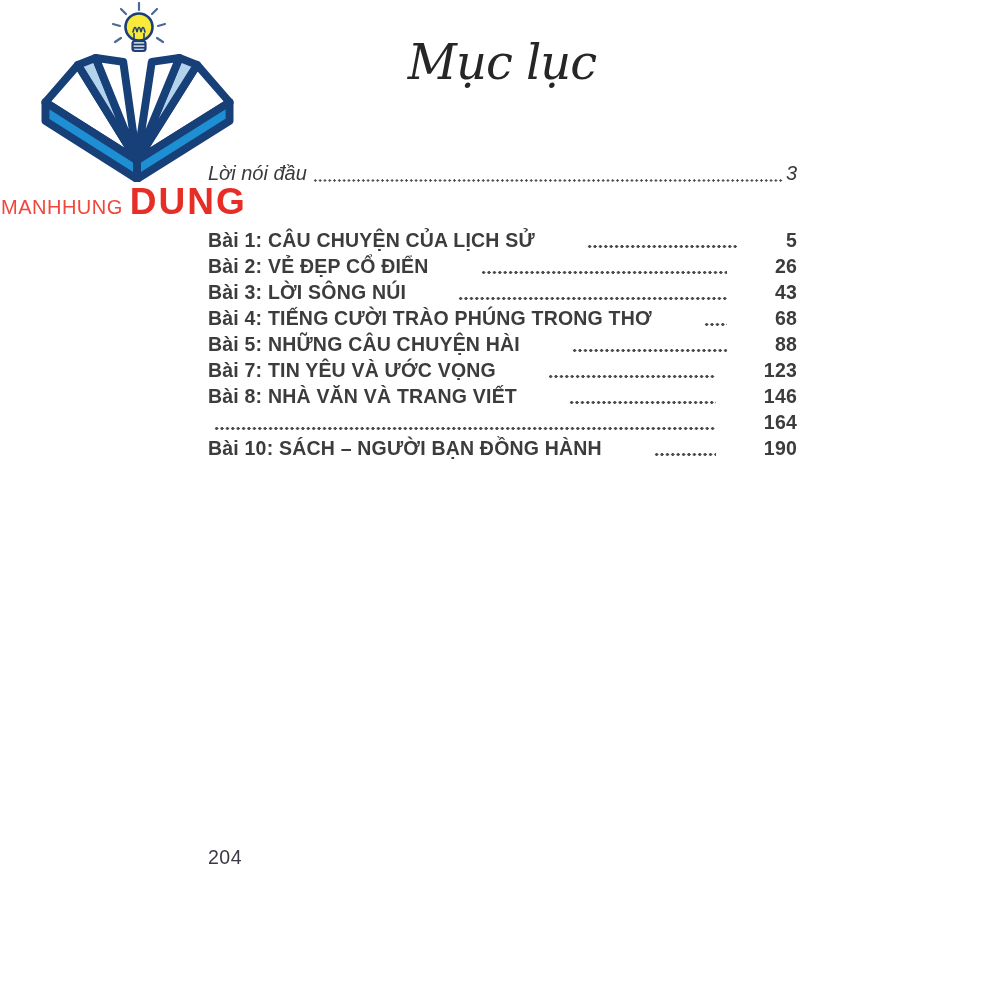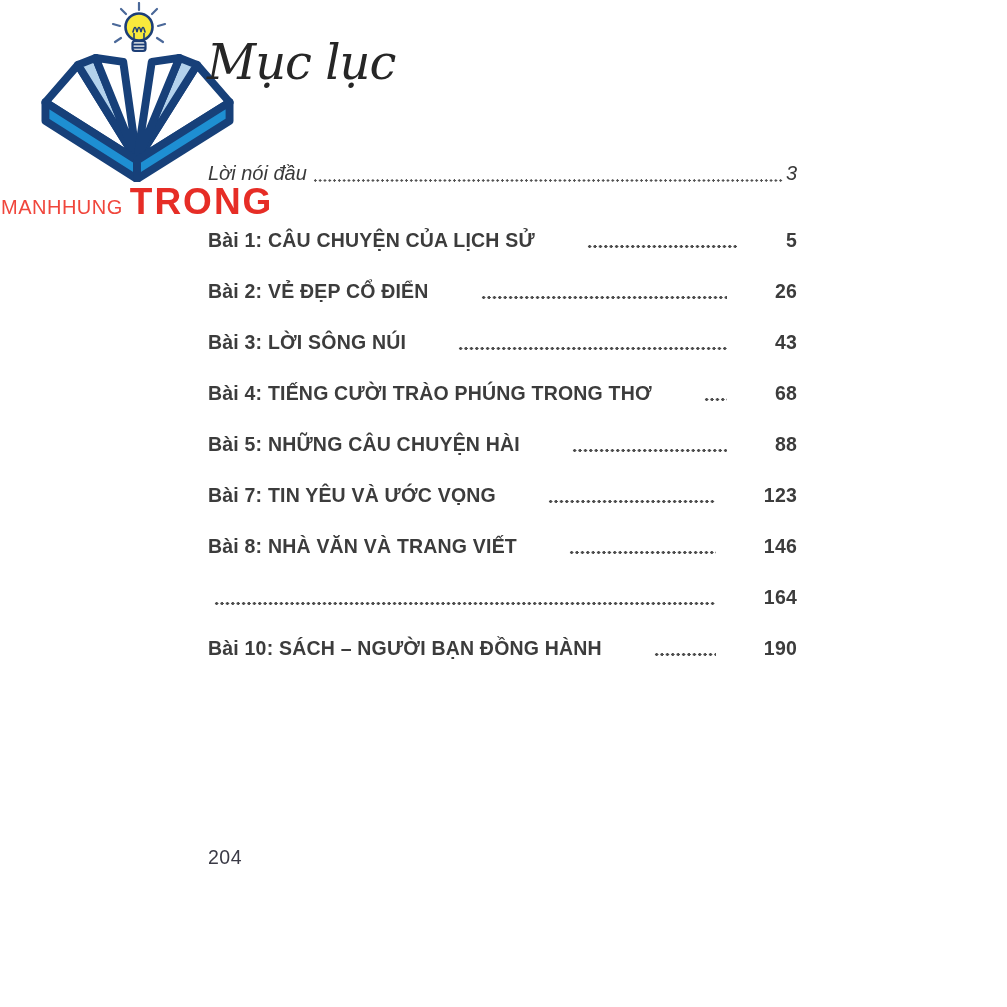--- a/index.html
+++ b/index.html
@@ -23,21 +23,21 @@
   .logo-text .part1 {
     font-size: 20px; font-weight: 400; letter-spacing: 0.5px; color: #f0463c;
   }
   .logo-text .part2 {
     font-size: 37px; font-weight: 700; letter-spacing: 2px; color: #e62d26; margin-left: 7px;
   }
 
   
   .doc-title {
     position: absolute; left: 207px; top: 34px; width: 590px;
-    text-align: left;
+    text-align: center;
     font-family: "DejaVu Serif", serif;
     font-style: italic; font-weight: 400;
     font-size: 48px; color: #262626;
     letter-spacing: -1px;
   }
 
   
   .toc { position: absolute; left: 208px; top: 160px; width: 589px; }
   .toc-row {
     display: flex; align-items: flex-end;
@@ -56,21 +56,21 @@
     flex: 1 1 auto; align-self: flex-end;
     height: 7px; margin: 0 2px 3px 6px;
     background-image: radial-gradient(circle at 2.6px 3.5px, #4c4c4c 1.45px, rgba(0,0,0,0) 1.65px);
     background-size: 5.4px 7px; background-repeat: repeat-x;
   }
   .preface .leader {
     background-image: radial-gradient(circle at 2.3px 3.5px, #525252 1.15px, rgba(0,0,0,0) 1.35px);
     background-size: 4.8px 7px; margin-bottom: 2px;
   }
   .mt-first { margin-top: 41px; }
-  .mt-next  { margin-top: 25px; }
+  .mt-next  { }
 
   
   .footer-page {
     position: absolute; left: 208px; top: 846px;
     font-size: 19.5px; font-weight: 400; color: #3a3a46; letter-spacing: 0.5px;
   }
 </style>
 </head>
 <body>
 
@@ -109,21 +109,21 @@
           <path d="M102,108 L163,11 L145,4 Z" fill="#b3d2ec"></path>
           <path d="M102,108 L145,4 L117,8 Z" fill="#ffffff"></path>
 
           <path d="M102,127 L9,68 L9,49 L102,108 Z" fill="#1e8fd2"></path>
           <path d="M102,127 L196,68 L196,49 L102,108 Z" fill="#1e8fd2"></path>
         </g>
       </svg>
     </div>
     <div class="logo-text">
       <span class="part1">MANHHUNG</span>
-      <span class="part2">TRONG</span>
+      <span class="part2">DUNG</span>
     </div>
   </div>
 
   <div class="doc-title">Mục lục</div>
 
   <div class="toc">
     <div class="toc-row preface">
       <span class="toc-label">Lời nói đầu</span>
       <span class="leader"></span>
       <span class="toc-page">3</span>

